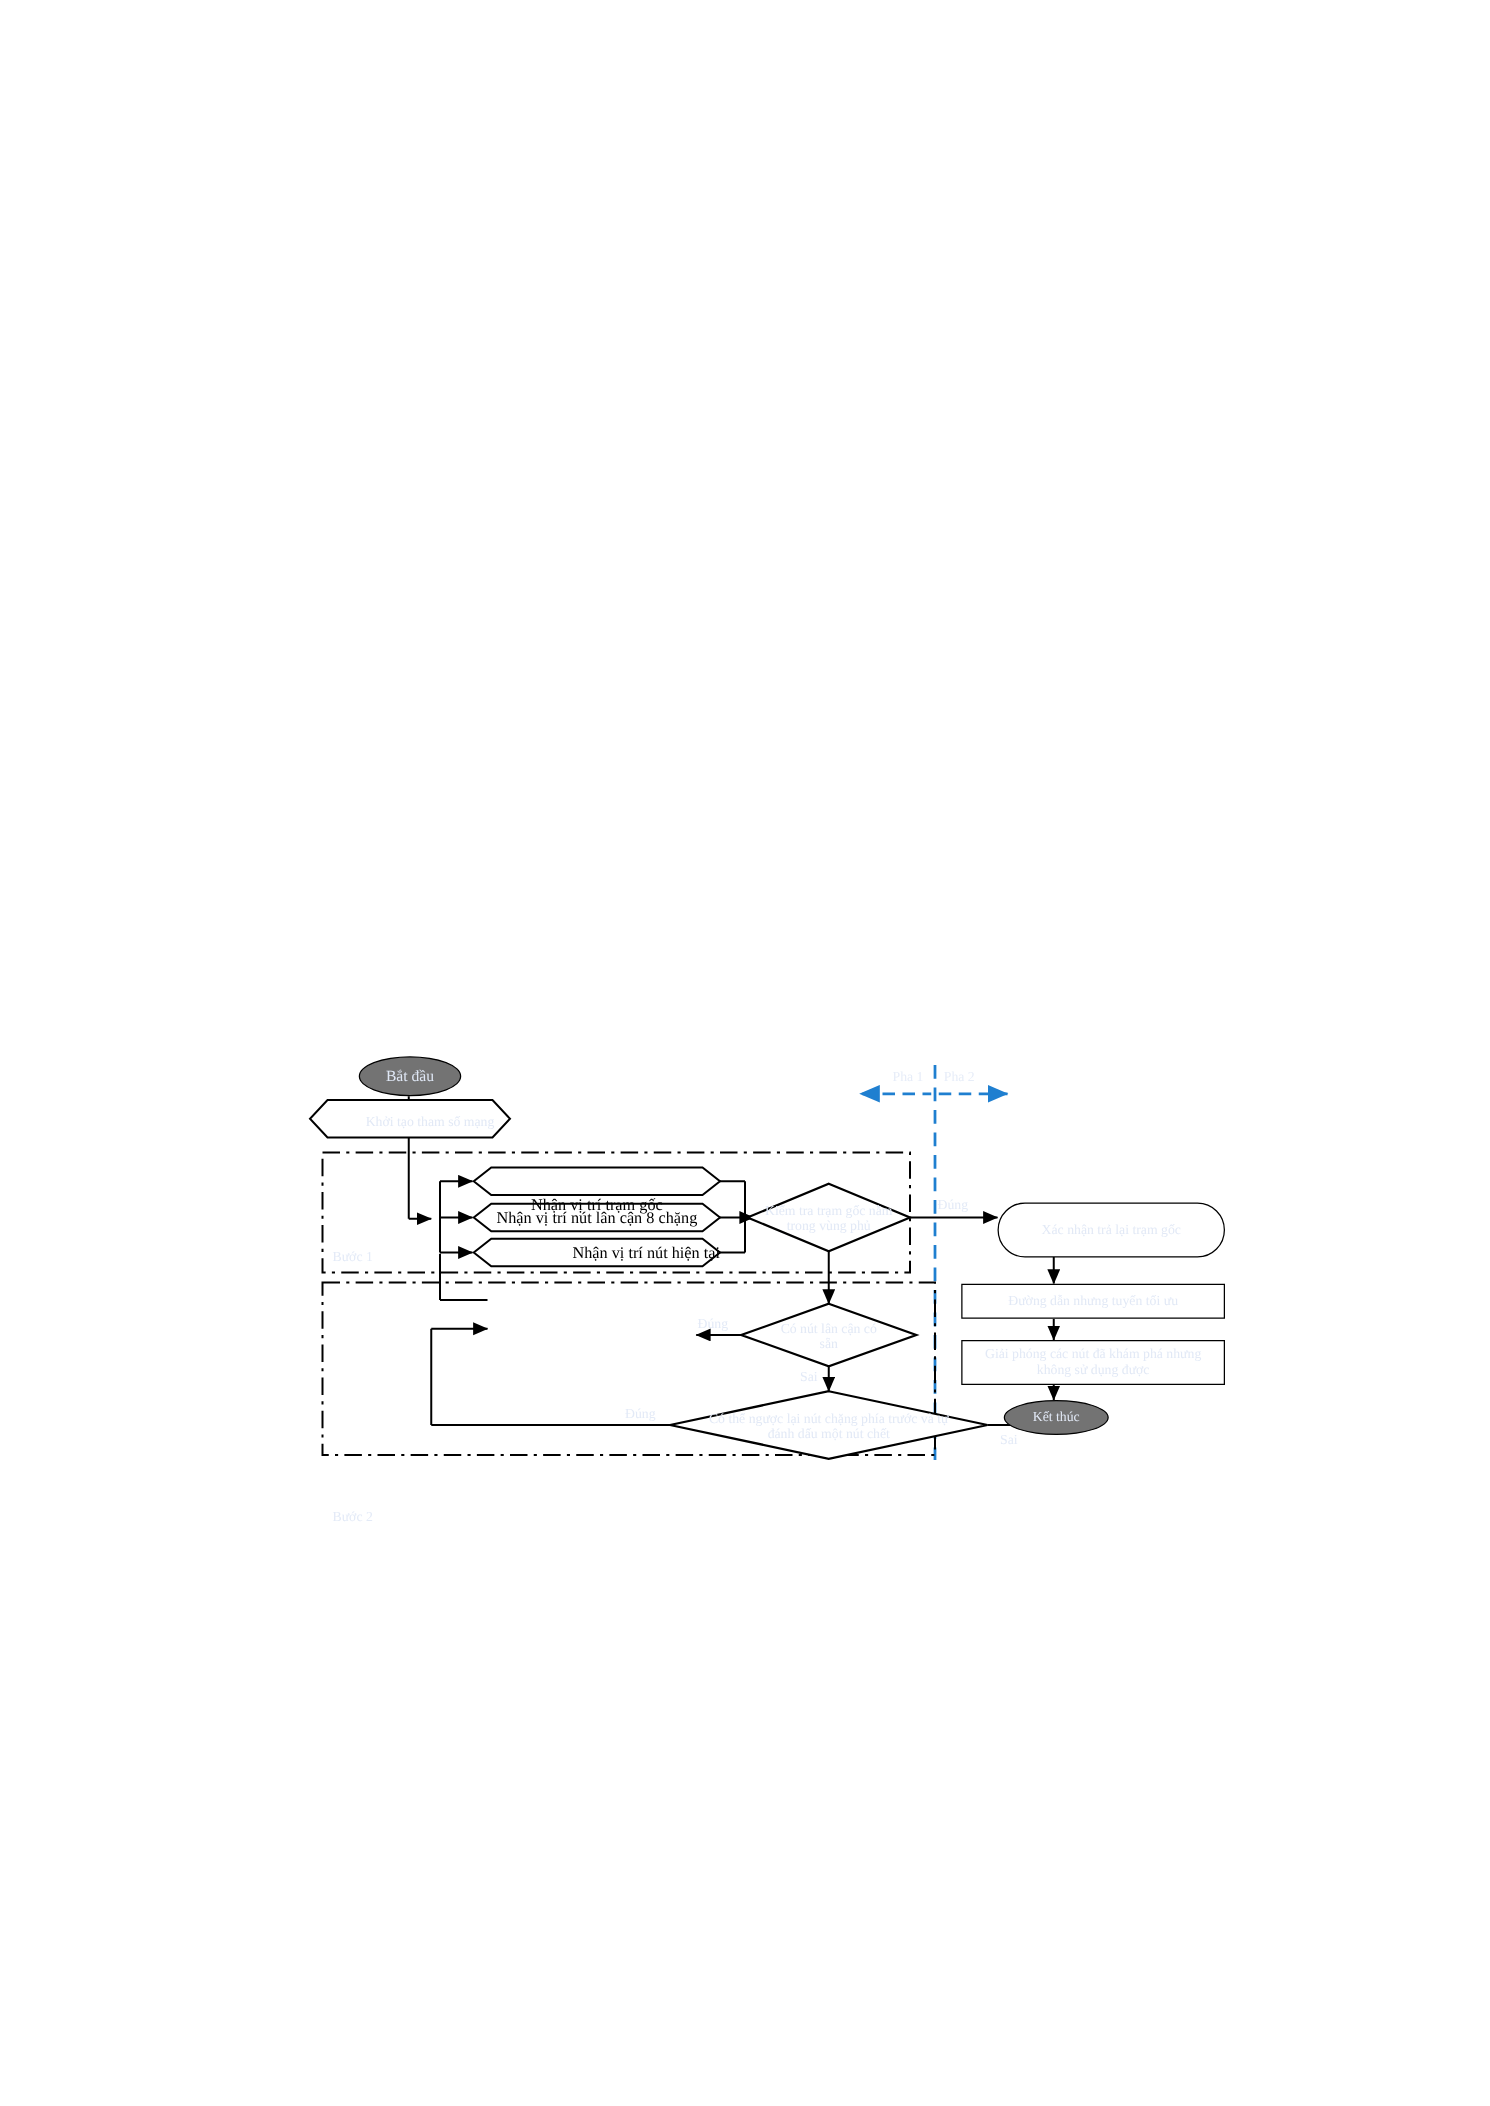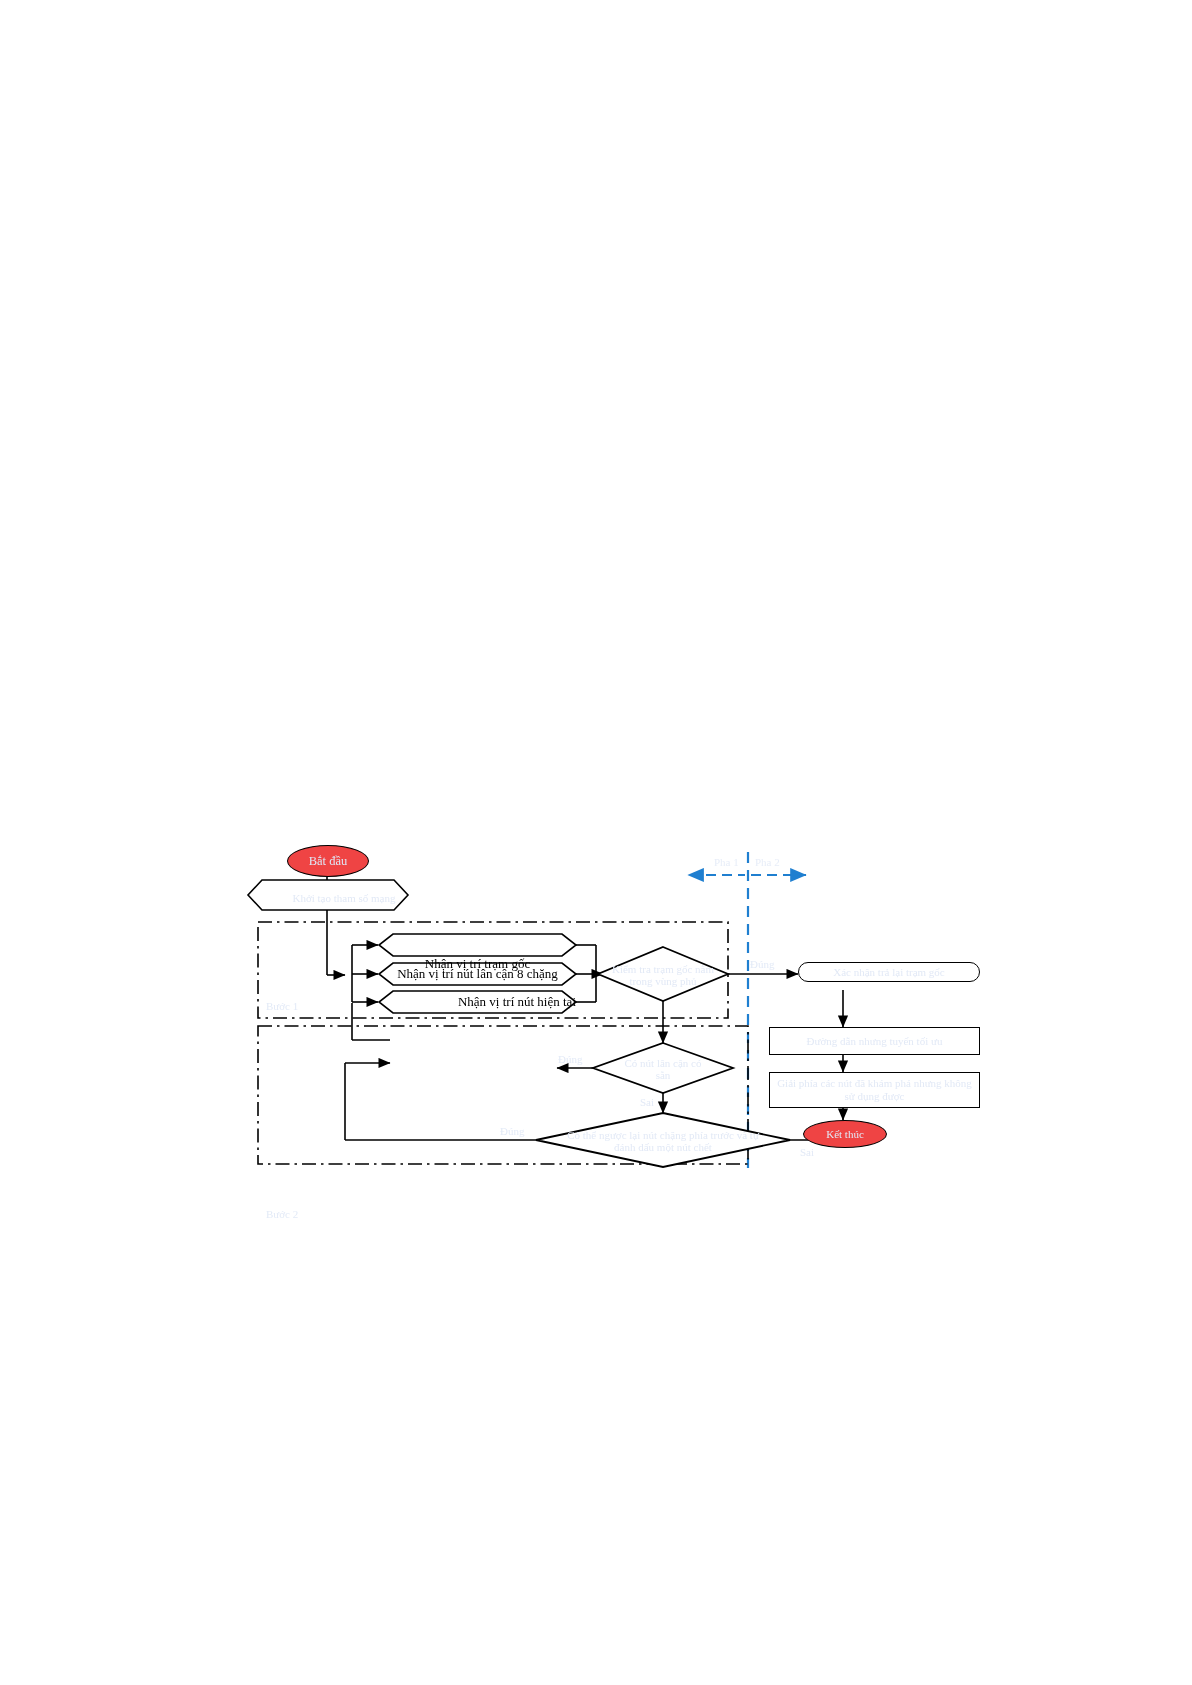--- a/index.html
+++ b/index.html
@@ -7,21 +7,21 @@
     width:1192px;height:1685px;background:#ffffff;
     font-family:"Liberation Serif", serif;
     position:relative;overflow:hidden;
   }
   #canvas{position:absolute;left:0;top:0;width:1192px;height:1685px;}
 
   .node{position:absolute;box-sizing:border-box;display:flex;align-items:center;
         justify-content:center;text-align:center;line-height:1.15;}
 
   
-  .oval{border:1.6px solid #000;border-radius:50%;background:#ef4444;}
+  .oval{border:1.6px solid #000;border-radius:50%;background:#737373;}
   .rect{border:1.6px solid #000;background:#fff;}
   .rounded{border:1.6px solid #000;border-radius:22px;background:#fff;}
 
   
   .hexlabel{position:absolute;display:flex;align-items:center;justify-content:center;
             text-align:center;}
 
   
   .dialabel{position:absolute;display:flex;align-items:center;justify-content:center;
             text-align:center;line-height:1.12;}
@@ -136,30 +136,30 @@
 
 
   <div class="dialabel" style="left:616px;top:1053px;width:94px;height:32px;">
     <span class="t-faint-sm">Có nút lân cận có sẵn</span>
   </div>
 
   <div class="dialabel" style="left:566px;top:1121px;width:194px;height:40px;">
     <span class="t-faint-sm">Có thể ngược lại nút chặng phía trước và tự đánh dấu một nút chết</span>
   </div>
 
-  <div class="node rounded" style="left:798px;top:962px;width:182px;height:20px;">
+  <div class="node rounded" style="left:798px;top:962px;width:182px;height:44px;">
     <span class="t-faint-sm">Xác nhận trả lại trạm gốc</span>
   </div>
 
   <div class="node rect" style="left:769px;top:1027px;width:211px;height:28px;">
     <span class="t-faint-sm">Đường dẫn nhưng tuyến tối ưu</span>
   </div>
 
   <div class="node rect" style="left:769px;top:1072px;width:211px;height:36px;padding:0 6px;">
-    <span class="t-faint-sm">Giải phía các nút đã khám phá nhưng không sử dụng được</span>
+    <span class="t-faint-sm">Giải phóng các nút đã khám phá nhưng không sử dụng được</span>
   </div>
 
   <div class="node oval" style="left:803px;top:1120px;width:84px;height:28px;">
     <span class="t-faint-sm">Kết thúc</span>
   </div>
 
   <span class="t-edge" style="left:750px;top:958px;">Đúng</span>
 
   <span class="t-edge" style="left:558px;top:1053px;">Đúng</span>
 

